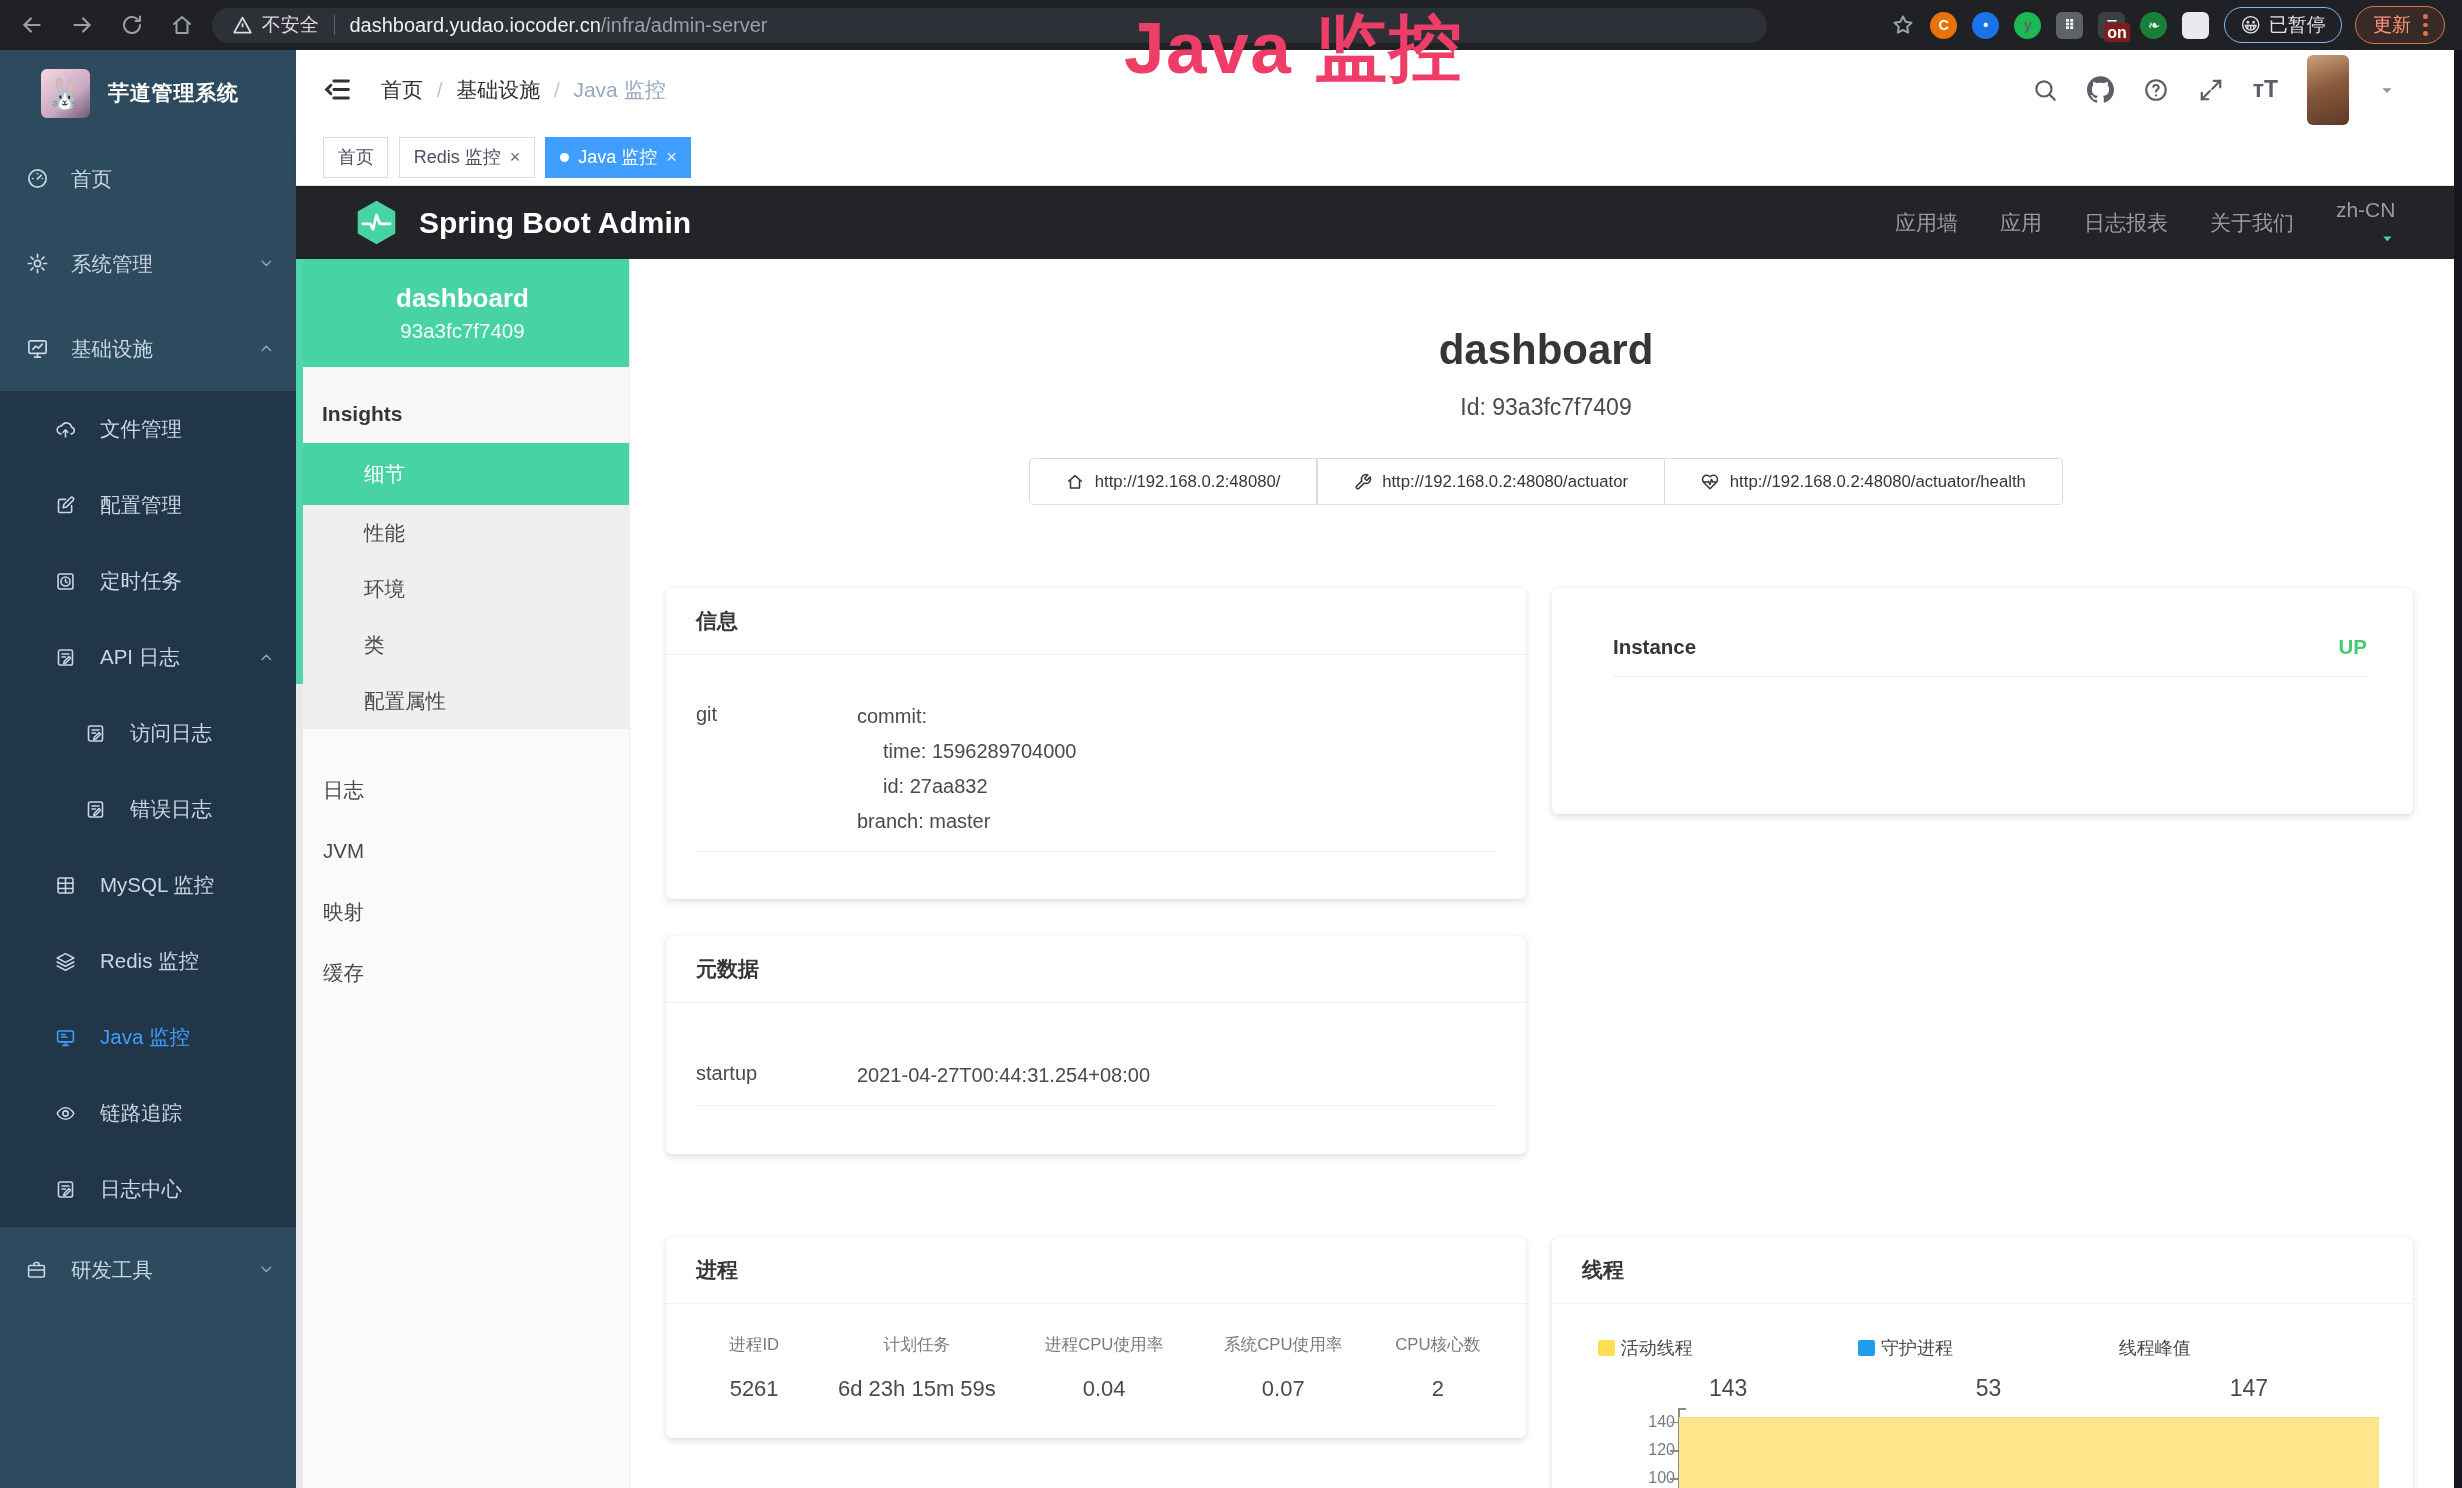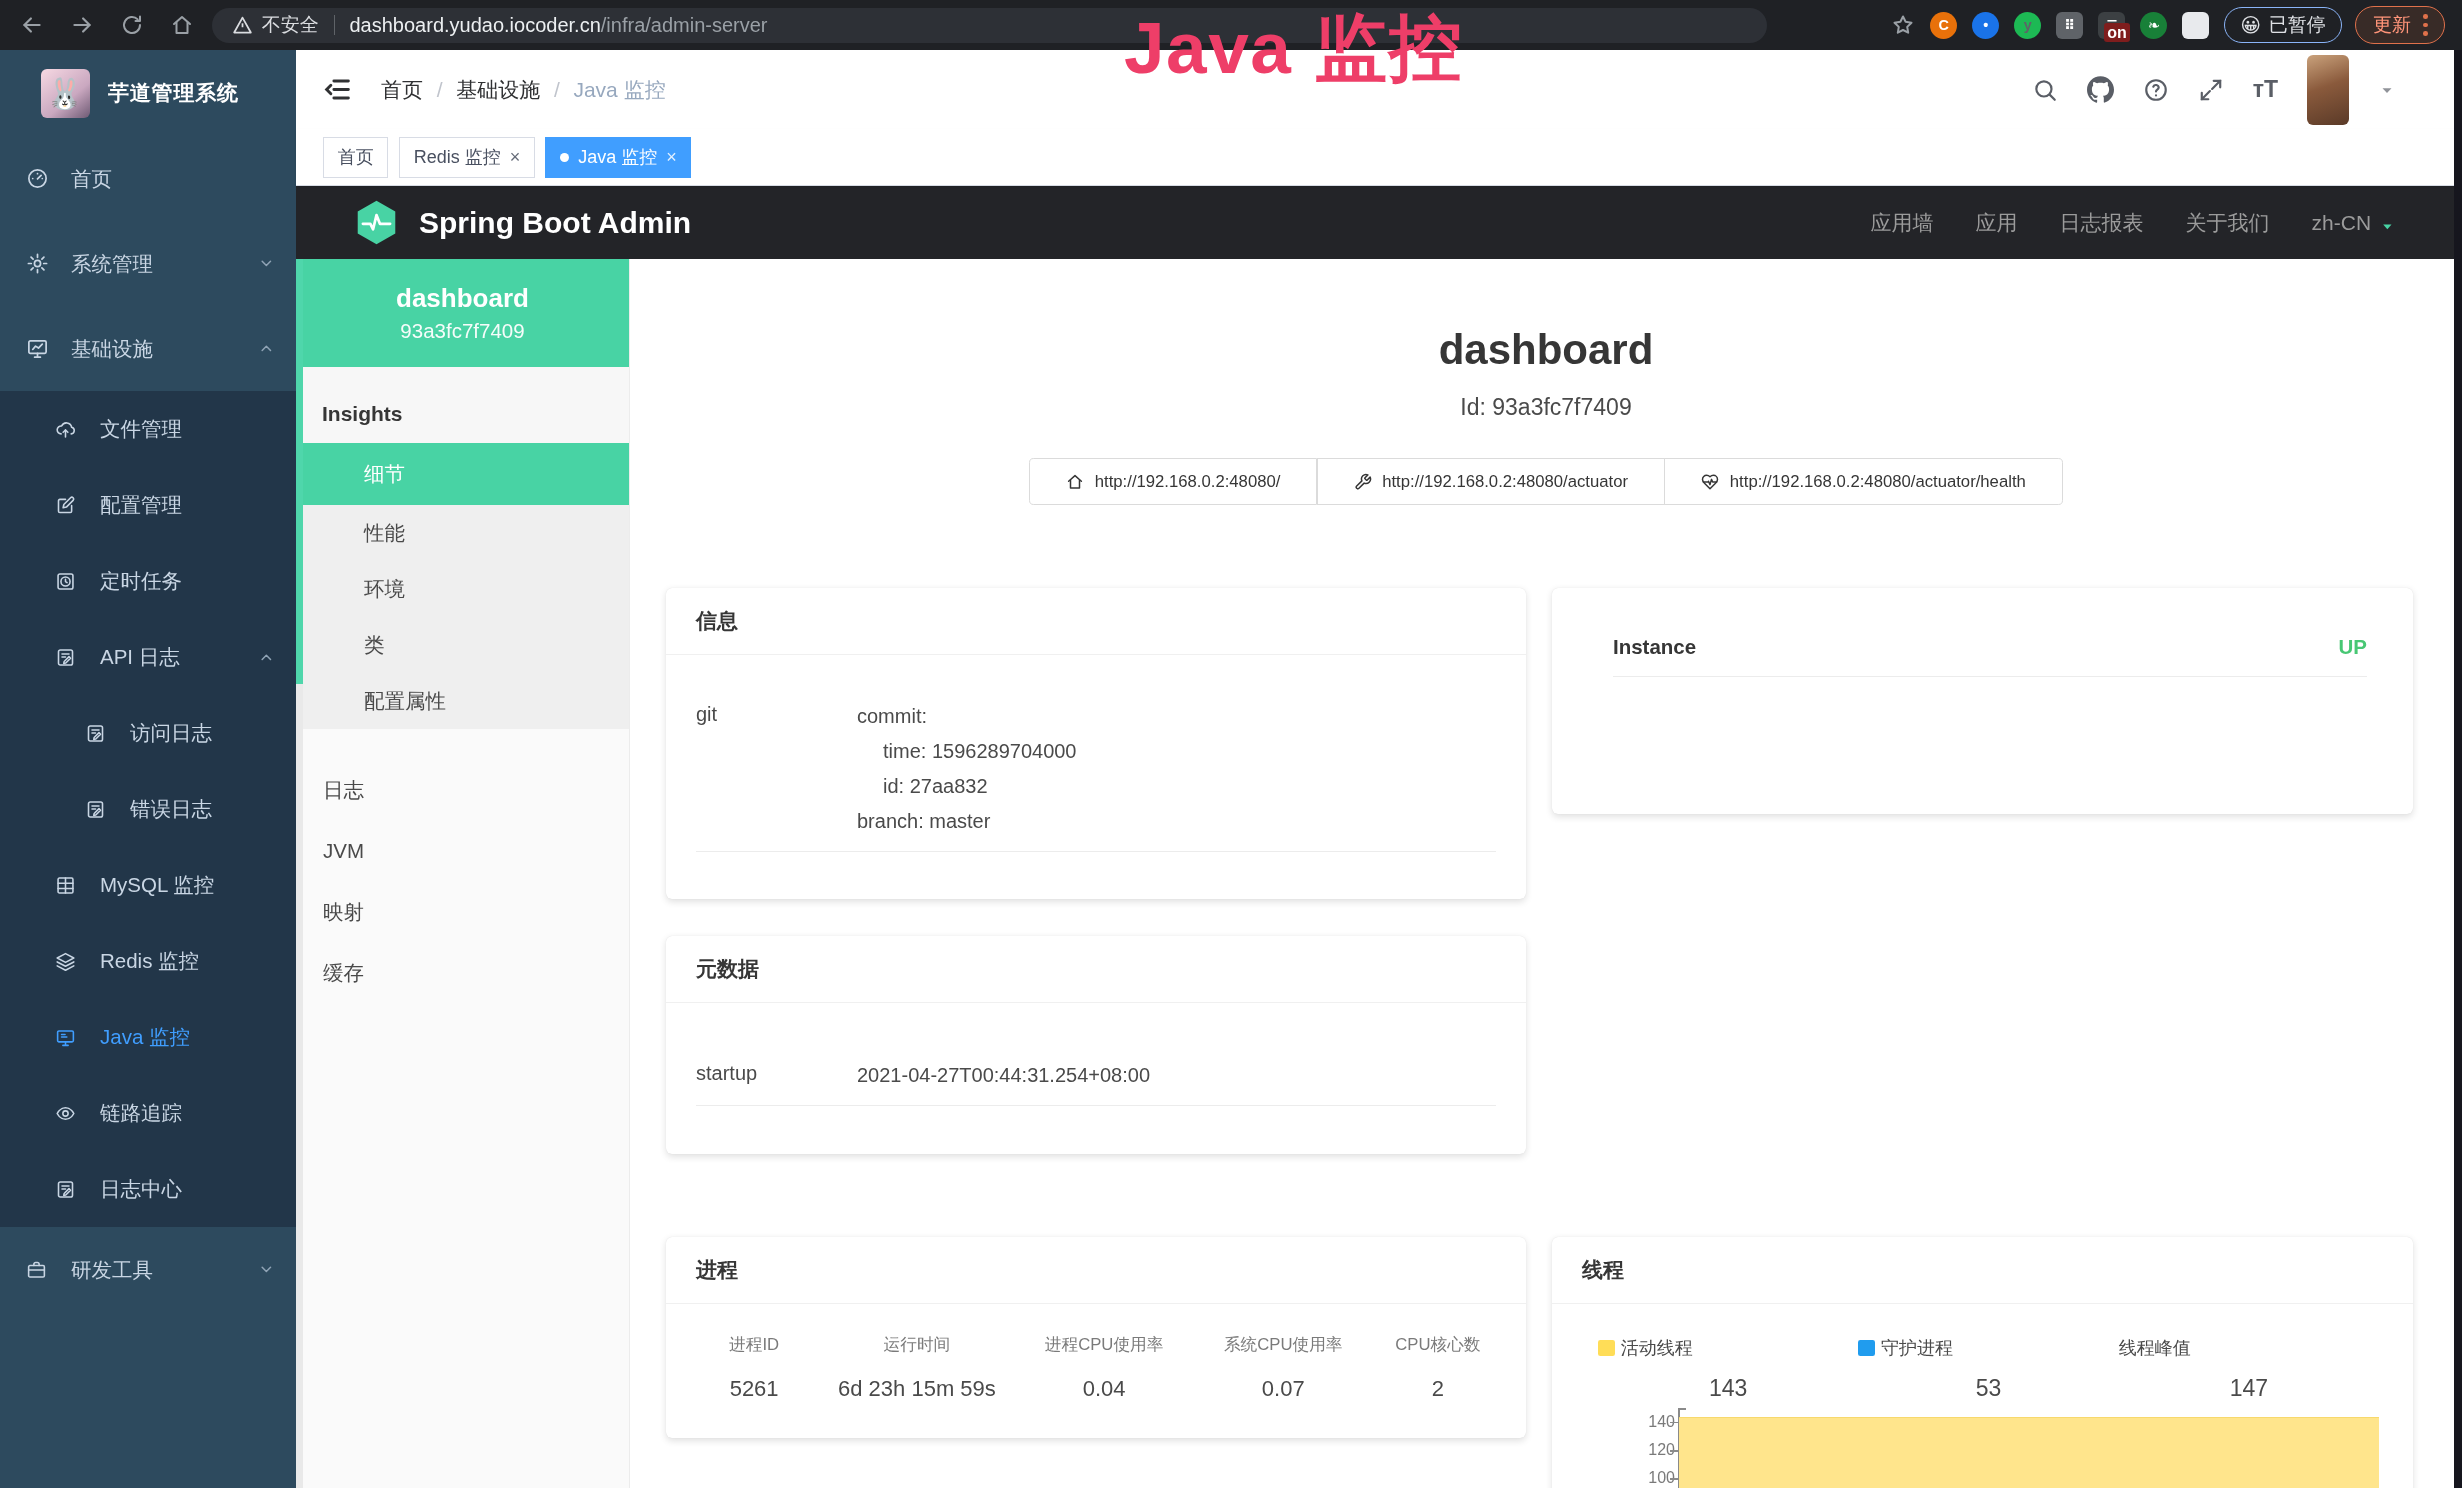--- a/index.html
+++ b/index.html
@@ -76,21 +76,21 @@
   .tag .dot { width:9px; height:9px; border-radius:50%; background:#fff; }
   .tag .x { font-size:18px; line-height:1; opacity:.85; }
 
   
   .sba { flex:1; display:flex; flex-direction:column; min-height:0; background:#fff; }
   .sba-nav { height:73px; background:#232428; display:flex; align-items:center; padding:0 56px; }
   .sba-brand { font-size:30px; font-weight:bold; color:#fff; margin-left:18px; }
   .sba-links { margin-left:auto; display:flex; align-items:center; gap:42px;
     font-size:21px; color:#9b9b9b; padding-right:10.6px; }
   .sba-link { cursor:pointer; }
-  .sba-locale { display:flex; align-items:flex-end; gap:7.6px; cursor:pointer; }
+  .sba-locale { display:flex; align-items:flex-end; gap:7.6px; cursor:pointer;flex-direction:column; }
   .sba-locale .caret { color:#48d3a4; }
 
   .sba-body { flex:1; display:flex; min-height:0; }
   .sba-side { width:334px; flex:0 0 334px; background:#fafafa; position:relative;
     border-right:0.8px solid #ececec; }
   .side-scroll { position:absolute; left:0; top:0; width:6.8px; height:100%; background:#e9e9e9; z-index:3; }
   .side-thumb { width:6.8px; height:425px; background:#4fd6ab; }
   .app-header { height:108px; background:#48d3a4; color:#fff; display:flex; flex-direction:column;
     align-items:center; justify-content:center; gap:4.6px; }
   .app-header .nm { font-size:26px; font-weight:bold; }
@@ -635,21 +635,21 @@
             <div class="underline"></div>
           </div>
 
           <div class="card card-process">
             <div class="card-header">
                 <span>进程</span>
               </div>
             <div class="mtable">
               <div class="mrow hd" id="process-headers">
                   <div class="mcell">进程ID</div>
-                  <div class="mcell">运行时间</div>
+                  <div class="mcell">计划任务</div>
                   <div class="mcell">进程CPU使用率</div>
                   <div class="mcell">系统CPU使用率</div>
                   <div class="mcell">CPU核心数</div>
                 </div>
               <div class="mrow vl" id="process-values">
                   <div class="mcell">5261</div>
                   <div class="mcell">6d 23h 15m 59s</div>
                   <div class="mcell">0.04</div>
                   <div class="mcell">0.07</div>
                   <div class="mcell">2</div>

